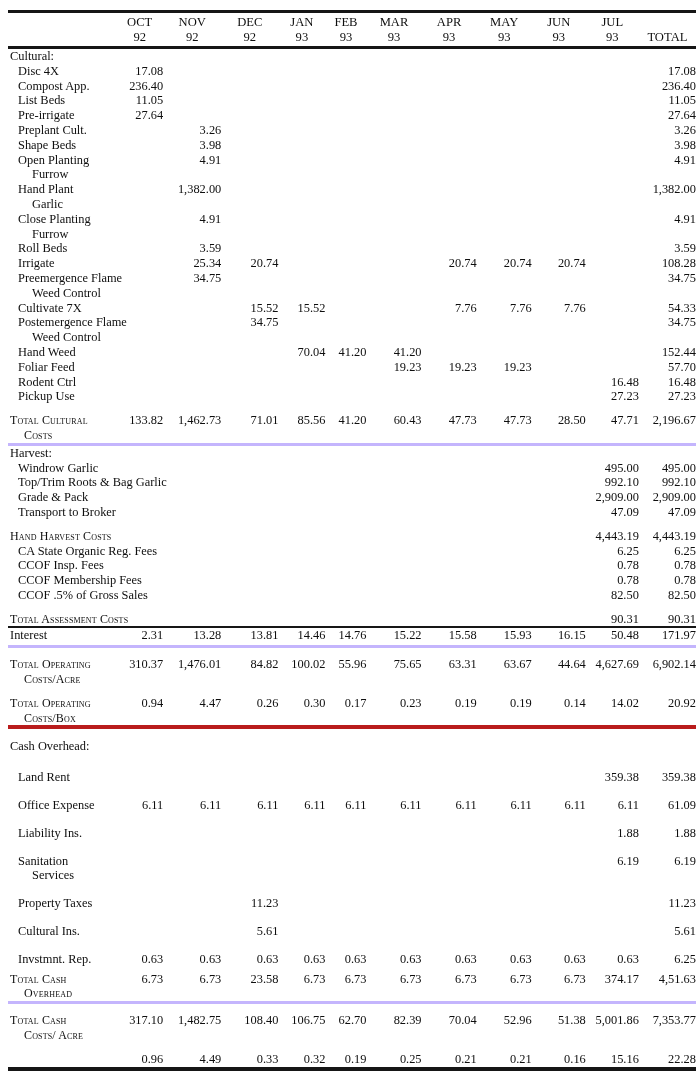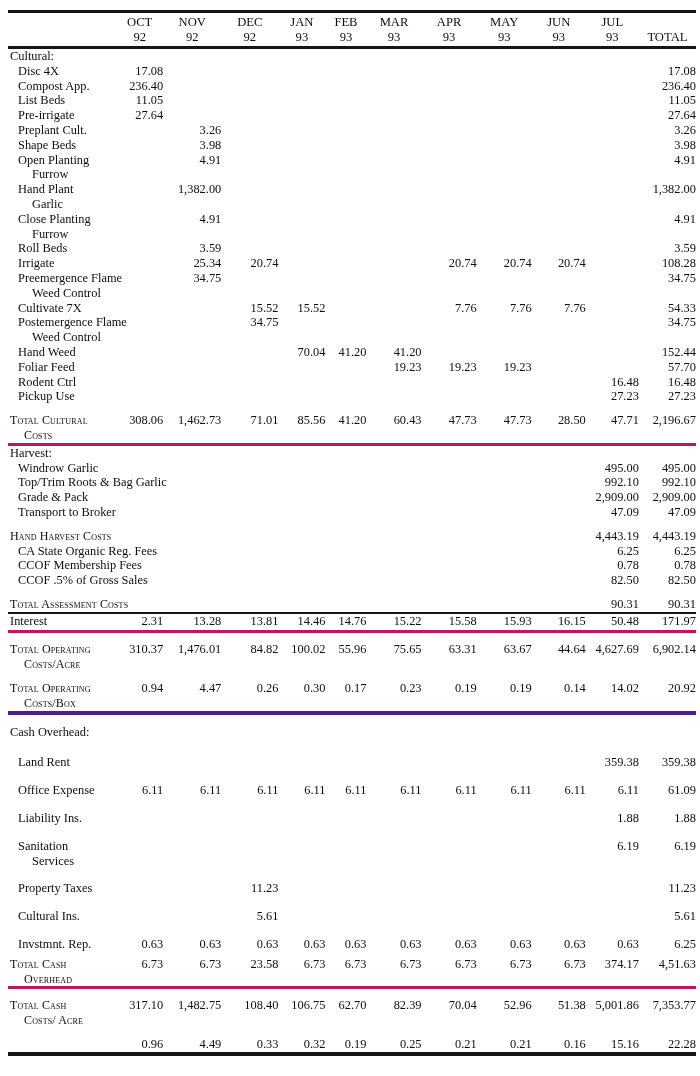--- a/index.html
+++ b/index.html
@@ -23,22 +23,22 @@
   .l1 { padding-left:2px; }
   tr.item td.lbl .l1 { padding-left:10px; }
   tr.item td.lbl .l2 { padding-left:24px; }
   tr.total td.lbl { font-variant:small-caps; font-size:12px; letter-spacing:0.15px; }
   tr.total td.lbl .l2 { padding-left:16px; }
   tr.gap > td { padding-top:9px; }
   tr.gap-sm > td { padding-top:5px; }
   tr.spaced > td { padding-top:13px; }
   tr.pad-top > td { padding-top:10px; padding-bottom:3px; }
   tr.rule-top > td { border-top:2px solid #161616; }
-  tr.rule-top-thick > td { border-top:3px solid #be185d; }
-  tr.rule-top-xthick > td { border-top:4px solid #4c1d95; }
+  tr.rule-top-thick > td { border-top:3px solid #c4b5fd; }
+  tr.rule-top-xthick > td { border-top:4px solid #b91c1c; }
   tr.interest > td { padding-bottom:2px; }
 </style>
 </head>
 <body>
 
 <div class="sheet">
   <table>
     <colgroup>
       <col style="width:108px">
       <col style="width:47px">
@@ -410,21 +410,21 @@
           <td class="num"></td>
           <td class="num"></td>
           <td class="num">27.23</td>
           <td class="num">27.23</td>
         </tr>
         <tr class="total gap">
           <td class="lbl">
             <div class="l1">Total Cultural</div>
             <div class="l2">Costs</div>
           </td>
-          <td class="num">308.06</td>
+          <td class="num">133.82</td>
           <td class="num">1,462.73</td>
           <td class="num">71.01</td>
           <td class="num">85.56</td>
           <td class="num">41.20</td>
           <td class="num">60.43</td>
           <td class="num">47.73</td>
           <td class="num">47.73</td>
           <td class="num">28.50</td>
           <td class="num">47.71</td>
           <td class="num">2,196.67</td>
@@ -533,20 +533,36 @@
           <td class="num"></td>
           <td class="num"></td>
           <td class="num"></td>
           <td class="num"></td>
           <td class="num"></td>
           <td class="num"></td>
           <td class="num"></td>
           <td class="num"></td>
           <td class="num">6.25</td>
           <td class="num">6.25</td>
+        </tr>
+        <tr class="item">
+          <td class="lbl">
+            <div class="l1">CCOF Insp. Fees</div>
+          </td>
+          <td class="num"></td>
+          <td class="num"></td>
+          <td class="num"></td>
+          <td class="num"></td>
+          <td class="num"></td>
+          <td class="num"></td>
+          <td class="num"></td>
+          <td class="num"></td>
+          <td class="num"></td>
+          <td class="num">0.78</td>
+          <td class="num">0.78</td>
         </tr>
         <tr class="item">
           <td class="lbl">
             <div class="l1">CCOF Membership Fees</div>
           </td>
           <td class="num"></td>
           <td class="num"></td>
           <td class="num"></td>
           <td class="num"></td>
           <td class="num"></td>

